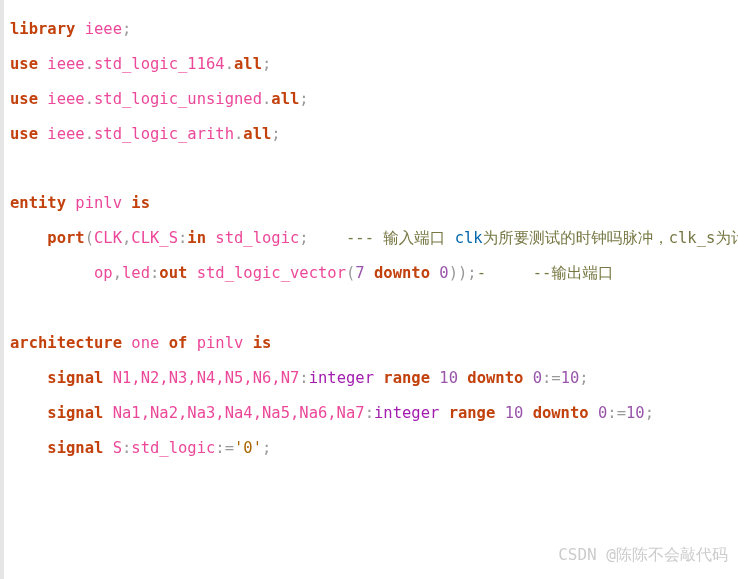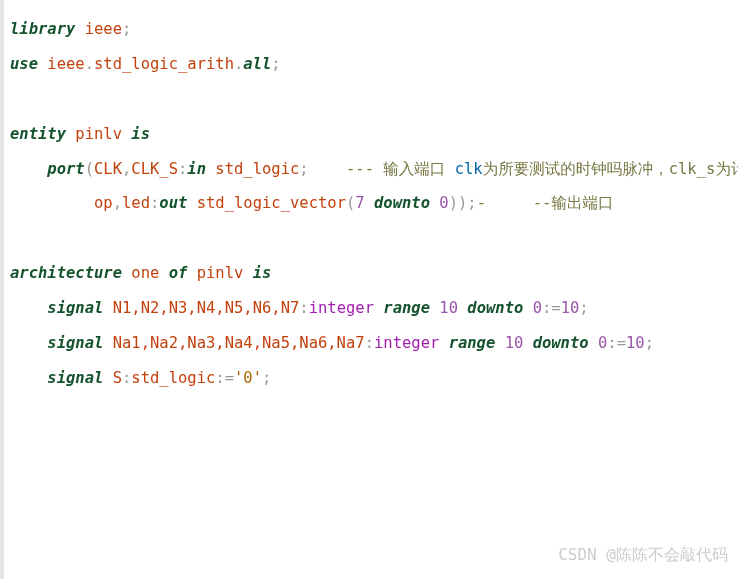--- a/index.html
+++ b/index.html
@@ -15,42 +15,44 @@
 }
 .left-bar {
   position: absolute;
   left: 0;
   top: 0;
   bottom: 0;
   width: 4px;
   background: #e6e6e6;
 }
 .line { white-space: pre; }
-.kw { color: #14532d; font-weight: bold; font-style: italic; }
-.id { color: #c2410c; }
+.kw { color: #c2410c; font-weight: bold; }
+.id { color: #ec4899; }
 .op { color: #999999; }
 .num { color: #9955aa; }
 .cmt { color: #777744; }
 .cmt-blue { color: #0066aa; }
 .ent { color: #a21caf; }
 .lit { color: #aa6600; }
 .watermark {
   position: absolute;
   bottom: 6px;
   right: 10px;
   font-size: 16px;
   color: #cccccc;
 }
 </style>
 </head>
 <body>
 <div class="left-bar"></div>
 
 <div>
 <div class="line"><span class="kw">library</span><span class="id"> ieee</span><span class="op">;</span></div>
+<div class="line"><span class="kw">use</span><span class="id"> ieee</span><span class="op">.</span><span class="id">std_logic_1164</span><span class="op">.</span><span class="kw">all</span><span class="op">;</span></div>
+<div class="line"><span class="kw">use</span><span class="id"> ieee</span><span class="op">.</span><span class="id">std_logic_unsigned</span><span class="op">.</span><span class="kw">all</span><span class="op">;</span></div>
 <div class="line"><span class="kw">use</span><span class="id"> ieee</span><span class="op">.</span><span class="id">std_logic_arith</span><span class="op">.</span><span class="kw">all</span><span class="op">;</span></div>
 <div class="line">&nbsp;</div>
 <div class="line"><span class="kw">entity</span><span class="id"> pinlv </span><span class="kw">is</span></div>
 <div class="line"><span>    </span><span class="kw">port</span><span class="op">(</span><span class="id">CLK</span><span class="op">,</span><span class="id">CLK_S</span><span class="op">:</span><span class="kw">in</span><span class="id"> std_logic</span><span class="op">;    </span><span class="cmt">---</span><span class="cmt"> 输入端口 </span><span class="cmt-blue">clk</span><span class="cmt">为所要测试的时钟吗脉冲，</span><span class="cmt">clk_s</span><span class="cmt">为计时时钟</span></div>
 <div class="line"><span>         </span><span class="id">op</span><span class="op">,</span><span class="id">led</span><span class="op">:</span><span class="kw">out</span><span class="id"> std_logic_vector</span><span class="op">(</span><span class="num">7</span><span class="kw"> downto </span><span class="num">0</span><span class="op">))</span><span class="op">;</span><span class="cmt">-</span><span>     </span><span class="cmt">--</span><span class="cmt">输出端口</span></div>
 <div class="line">&nbsp;</div>
 <div class="line"><span class="kw">architecture</span><span class="id"> one </span><span class="kw">of</span><span class="id"> pinlv </span><span class="kw">is</span></div>
 <div class="line"><span>    </span><span class="kw">signal</span><span class="id"> N1,N2,N3,N4,N5,N6,N7</span><span class="op">:</span><span class="ent">integer</span><span class="kw"> range </span><span class="num">10</span><span class="kw"> downto </span><span class="num">0</span><span class="op">:=</span><span class="num">10</span><span class="op">;</span></div>
 <div class="line"><span>    </span><span class="kw">signal</span><span class="id"> Na1,Na2,Na3,Na4,Na5,Na6,Na7</span><span class="op">:</span><span class="ent">integer</span><span class="kw"> range </span><span class="num">10</span><span class="kw"> downto </span><span class="num">0</span><span class="op">:=</span><span class="num">10</span><span class="op">;</span></div>
 <div class="line"><span>    </span><span class="kw">signal</span><span class="id"> S</span><span class="op">:</span><span class="id">std_logic</span><span class="op">:=</span><span class="lit">'0'</span><span class="op">;</span></div>

